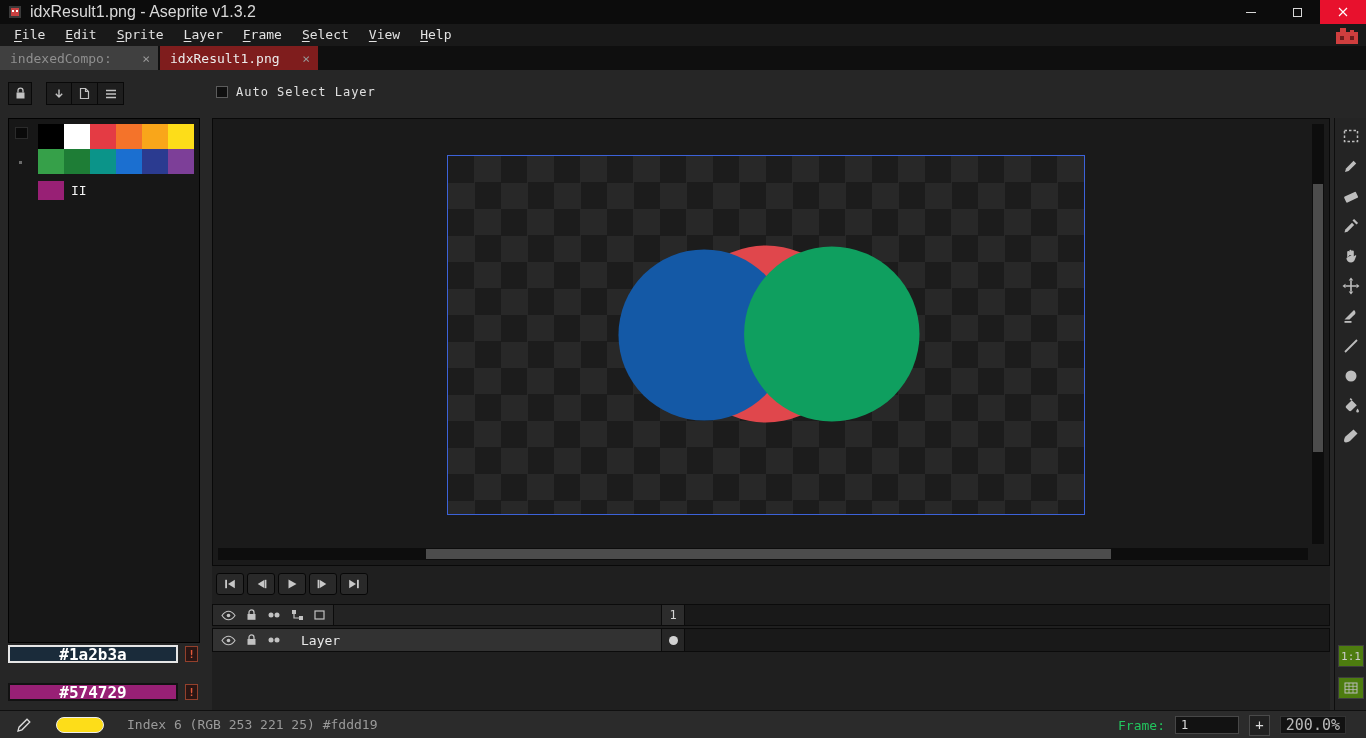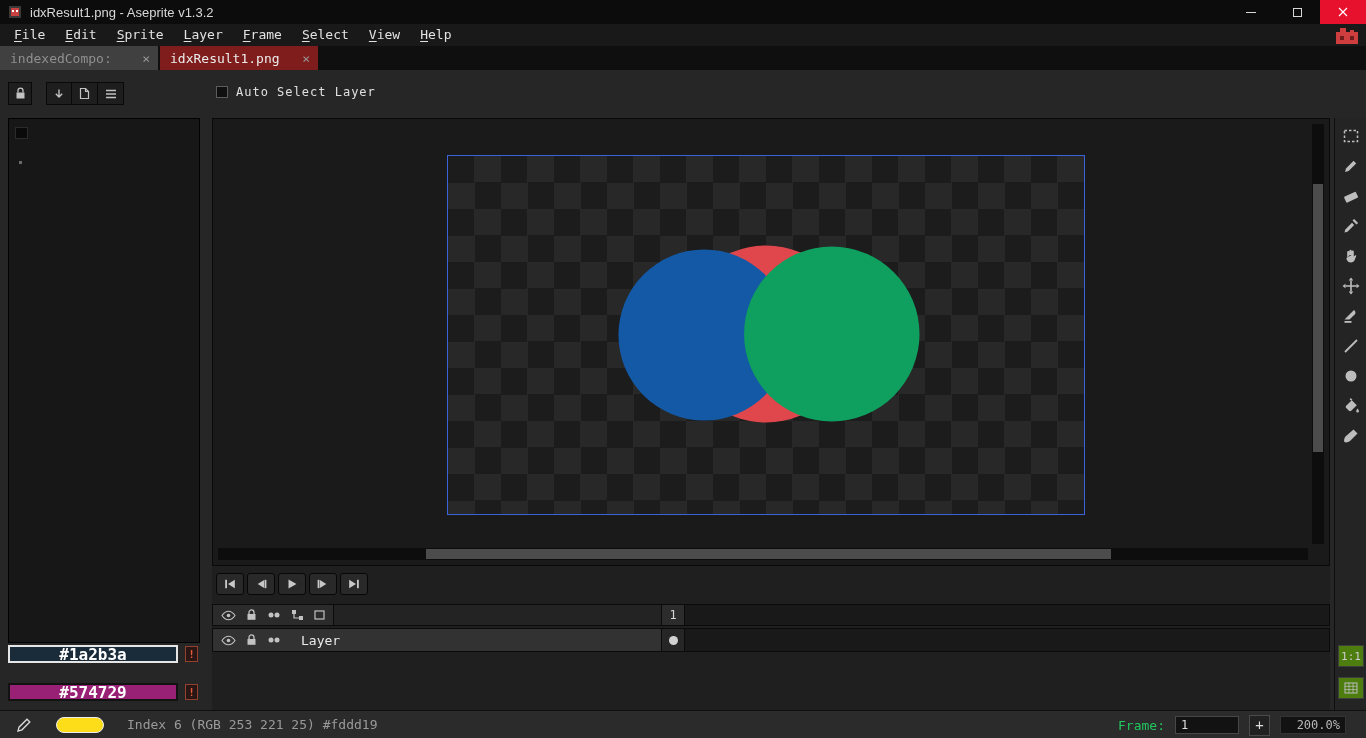--- a/index.html
+++ b/index.html
@@ -4,21 +4,21 @@
 <style>
   * { margin:0; padding:0; box-sizing:border-box; }
   html,body { width:1366px; height:738px; overflow:hidden; background:#262626; }
   body { font-family:"DejaVu Sans Mono", monospace; color:#cfcfcf; }
   #app { position:relative; width:1366px; height:738px; background:#262626; }
 
   
   .titlebar { position:absolute; left:0; top:0; width:1366px; height:24px; background:#0c0c0c;
               display:flex; align-items:center; font-family:"Liberation Sans", sans-serif; }
   .app-icon { margin-left:8px; }
-  .title-text { margin-left:8px; font-size:13px; color:#d8d8d8; }
+  .title-text { margin-left:8px; font-size:16px; color:#d8d8d8; }
   .win-controls { margin-left:auto; display:flex; height:24px; }
   .win-btn { width:46px; height:24px; display:flex; align-items:center; justify-content:center; }
   .win-btn.close { background:#e8112d; }
   .min-glyph { display:block; width:10px; height:1px; background:#d8d8d8; }
   .max-glyph { display:block; width:9px; height:9px; border:1px solid #d8d8d8; }
 
   
   .menubar { position:absolute; left:0; top:24px; width:1366px; height:22px; background:#191919;
              display:flex; align-items:center; }
   .menu-items { display:flex; height:22px; margin-left:4px; }
@@ -117,21 +117,21 @@
   .sb-left { display:flex; align-items:center; gap:23px; padding-left:16px; }
   .sb-swatch { width:48px; height:16px; border-radius:8px; border:1px solid #ededed; }
   .sb-info { font-size:13px; color:#9a9a9a; }
   .sb-right { position:absolute; right:20px; top:0; height:28px; display:flex; align-items:center; gap:10px; }
   .sb-frame-label { font-size:13px; color:#22c55e; }
   .sb-input { width:64px; height:18px; background:#121212; border:1px solid #474747; color:#dddddd;
               font-family:"DejaVu Sans Mono", monospace; font-size:12px; padding:0 5px; }
   .sb-plus { width:21px; height:21px; background:#212121; border:1px solid #4a4a4a; color:#dddddd;
              font-size:14px; display:flex; align-items:center; justify-content:center; }
   .sb-zoom { width:66px; height:18px; background:#121212; border:1px solid #333333; color:#b9b9b9;
-             font-size:12px; display:flex; align-items:center; justify-content:flex-end; padding-right:5px; }
+             font-size:15px; display:flex; align-items:center; justify-content:flex-end; padding-right:5px; }
 </style>
 </head>
 <body>
 
 <div id="app">
 
   <div class="titlebar">
     <svg class="app-icon" width="14" height="14" viewBox="0 0 14 14">
         <rect x="1" y="1" width="12" height="12" fill="#3a3a3a"></rect>
         <rect x="3" y="3" width="8" height="8" fill="#c84040"></rect>
@@ -220,20 +220,42 @@
       <span class="checkbox"></span>
       <span class="label">Auto Select Layer</span>
     </div>
   </div>
 
   <div class="left-panel">
     <div class="pal-gutter">
       <div class="gutter-swatch"></div>
       <div class="gutter-dot"></div>
     </div>
+    <div class="palette-grid">
+        <div class="pal-row">
+          <div class="pal-swatch" style="background: rgb(0, 0, 0);"></div>
+          <div class="pal-swatch" style="background: rgb(255, 255, 255);"></div>
+          <div class="pal-swatch" style="background: rgb(228, 59, 68);"></div>
+          <div class="pal-swatch" style="background: rgb(244, 115, 42);"></div>
+          <div class="pal-swatch" style="background: rgb(249, 166, 26);"></div>
+          <div class="pal-swatch" style="background: rgb(253, 221, 25);"></div>
+        </div>
+        <div class="pal-row">
+          <div class="pal-swatch" style="background: rgb(54, 160, 73);"></div>
+          <div class="pal-swatch" style="background: rgb(30, 125, 54);"></div>
+          <div class="pal-swatch" style="background: rgb(11, 148, 137);"></div>
+          <div class="pal-swatch" style="background: rgb(27, 111, 208);"></div>
+          <div class="pal-swatch" style="background: rgb(43, 59, 144);"></div>
+          <div class="pal-swatch" style="background: rgb(125, 63, 152);"></div>
+        </div>
+        <div class="pal-row">
+          <div class="pal-swatch" style="background: rgb(152, 32, 117);"></div>
+          <span class="pal-marker">II</span>
+        </div>
+      </div>
   </div>
 
   <div class="color-bar fg-bar" style="background: rgb(26, 43, 58);">
     <span>#1a2b3a</span>
   </div>
   <div class="warn fg">!</div>
   <div class="color-bar bg-bar" style="background: rgb(152, 32, 117);">
     <span>#574729</span>
   </div>
   <div class="warn bg">!</div>

